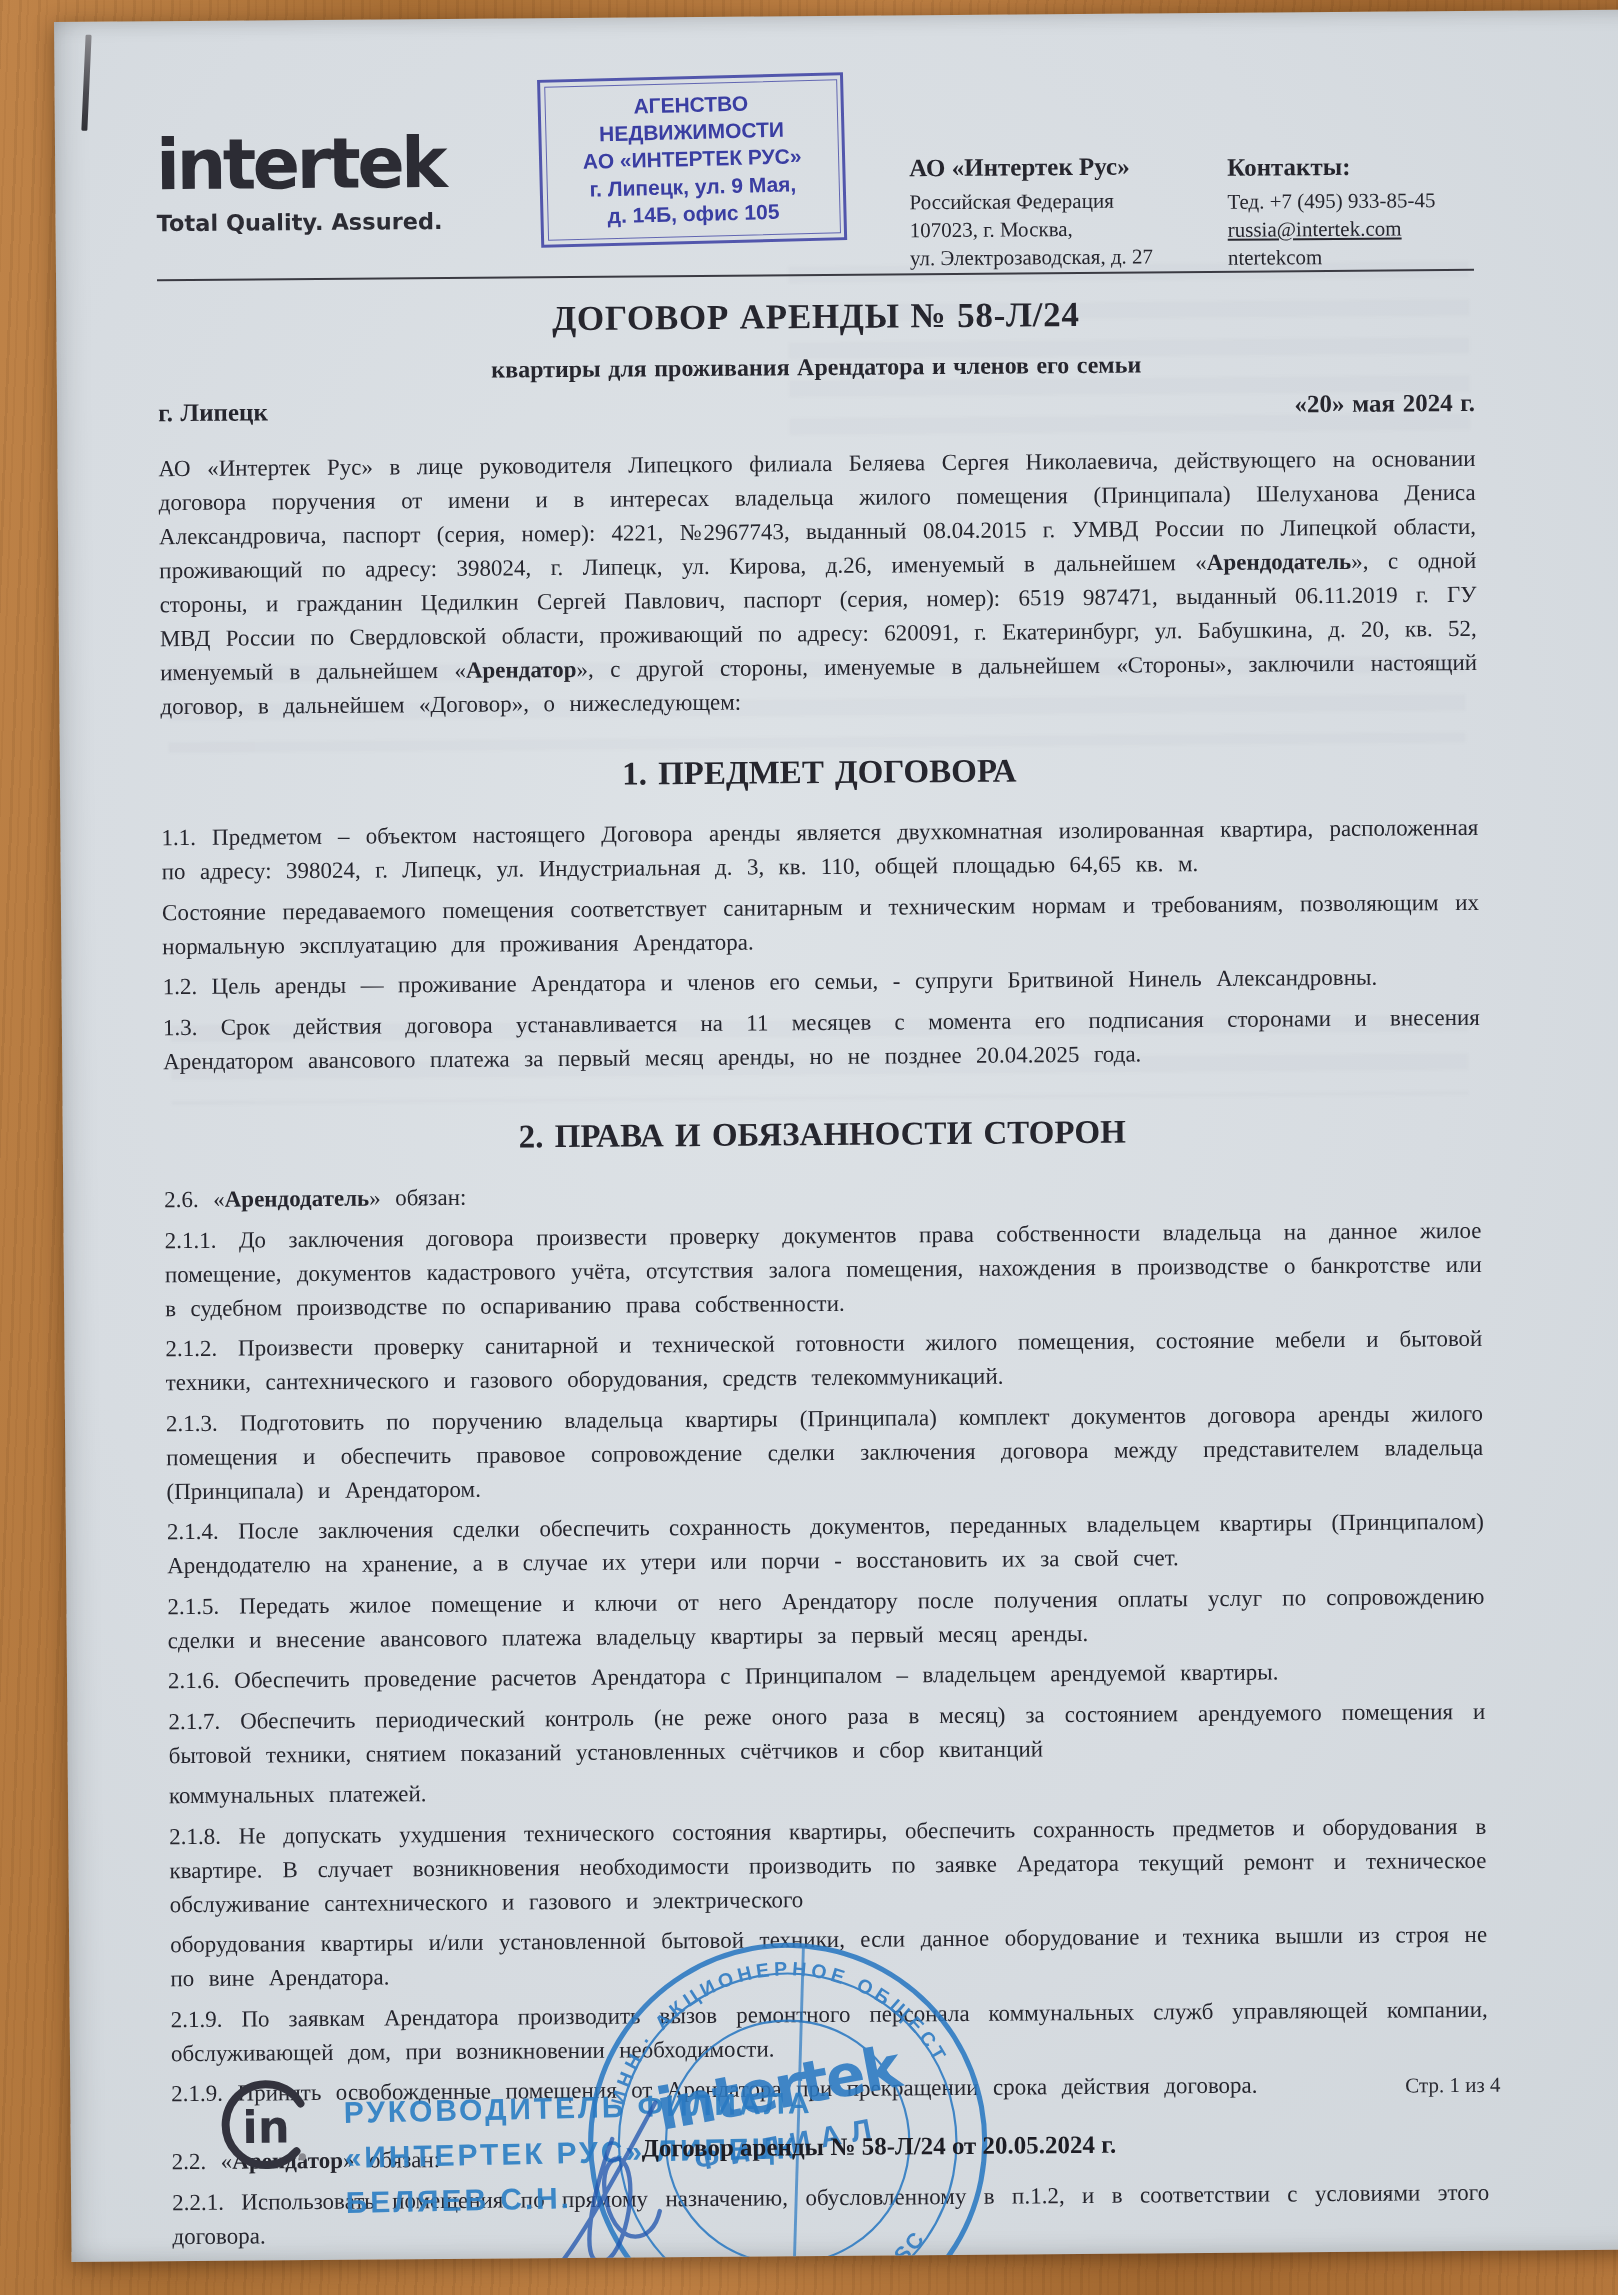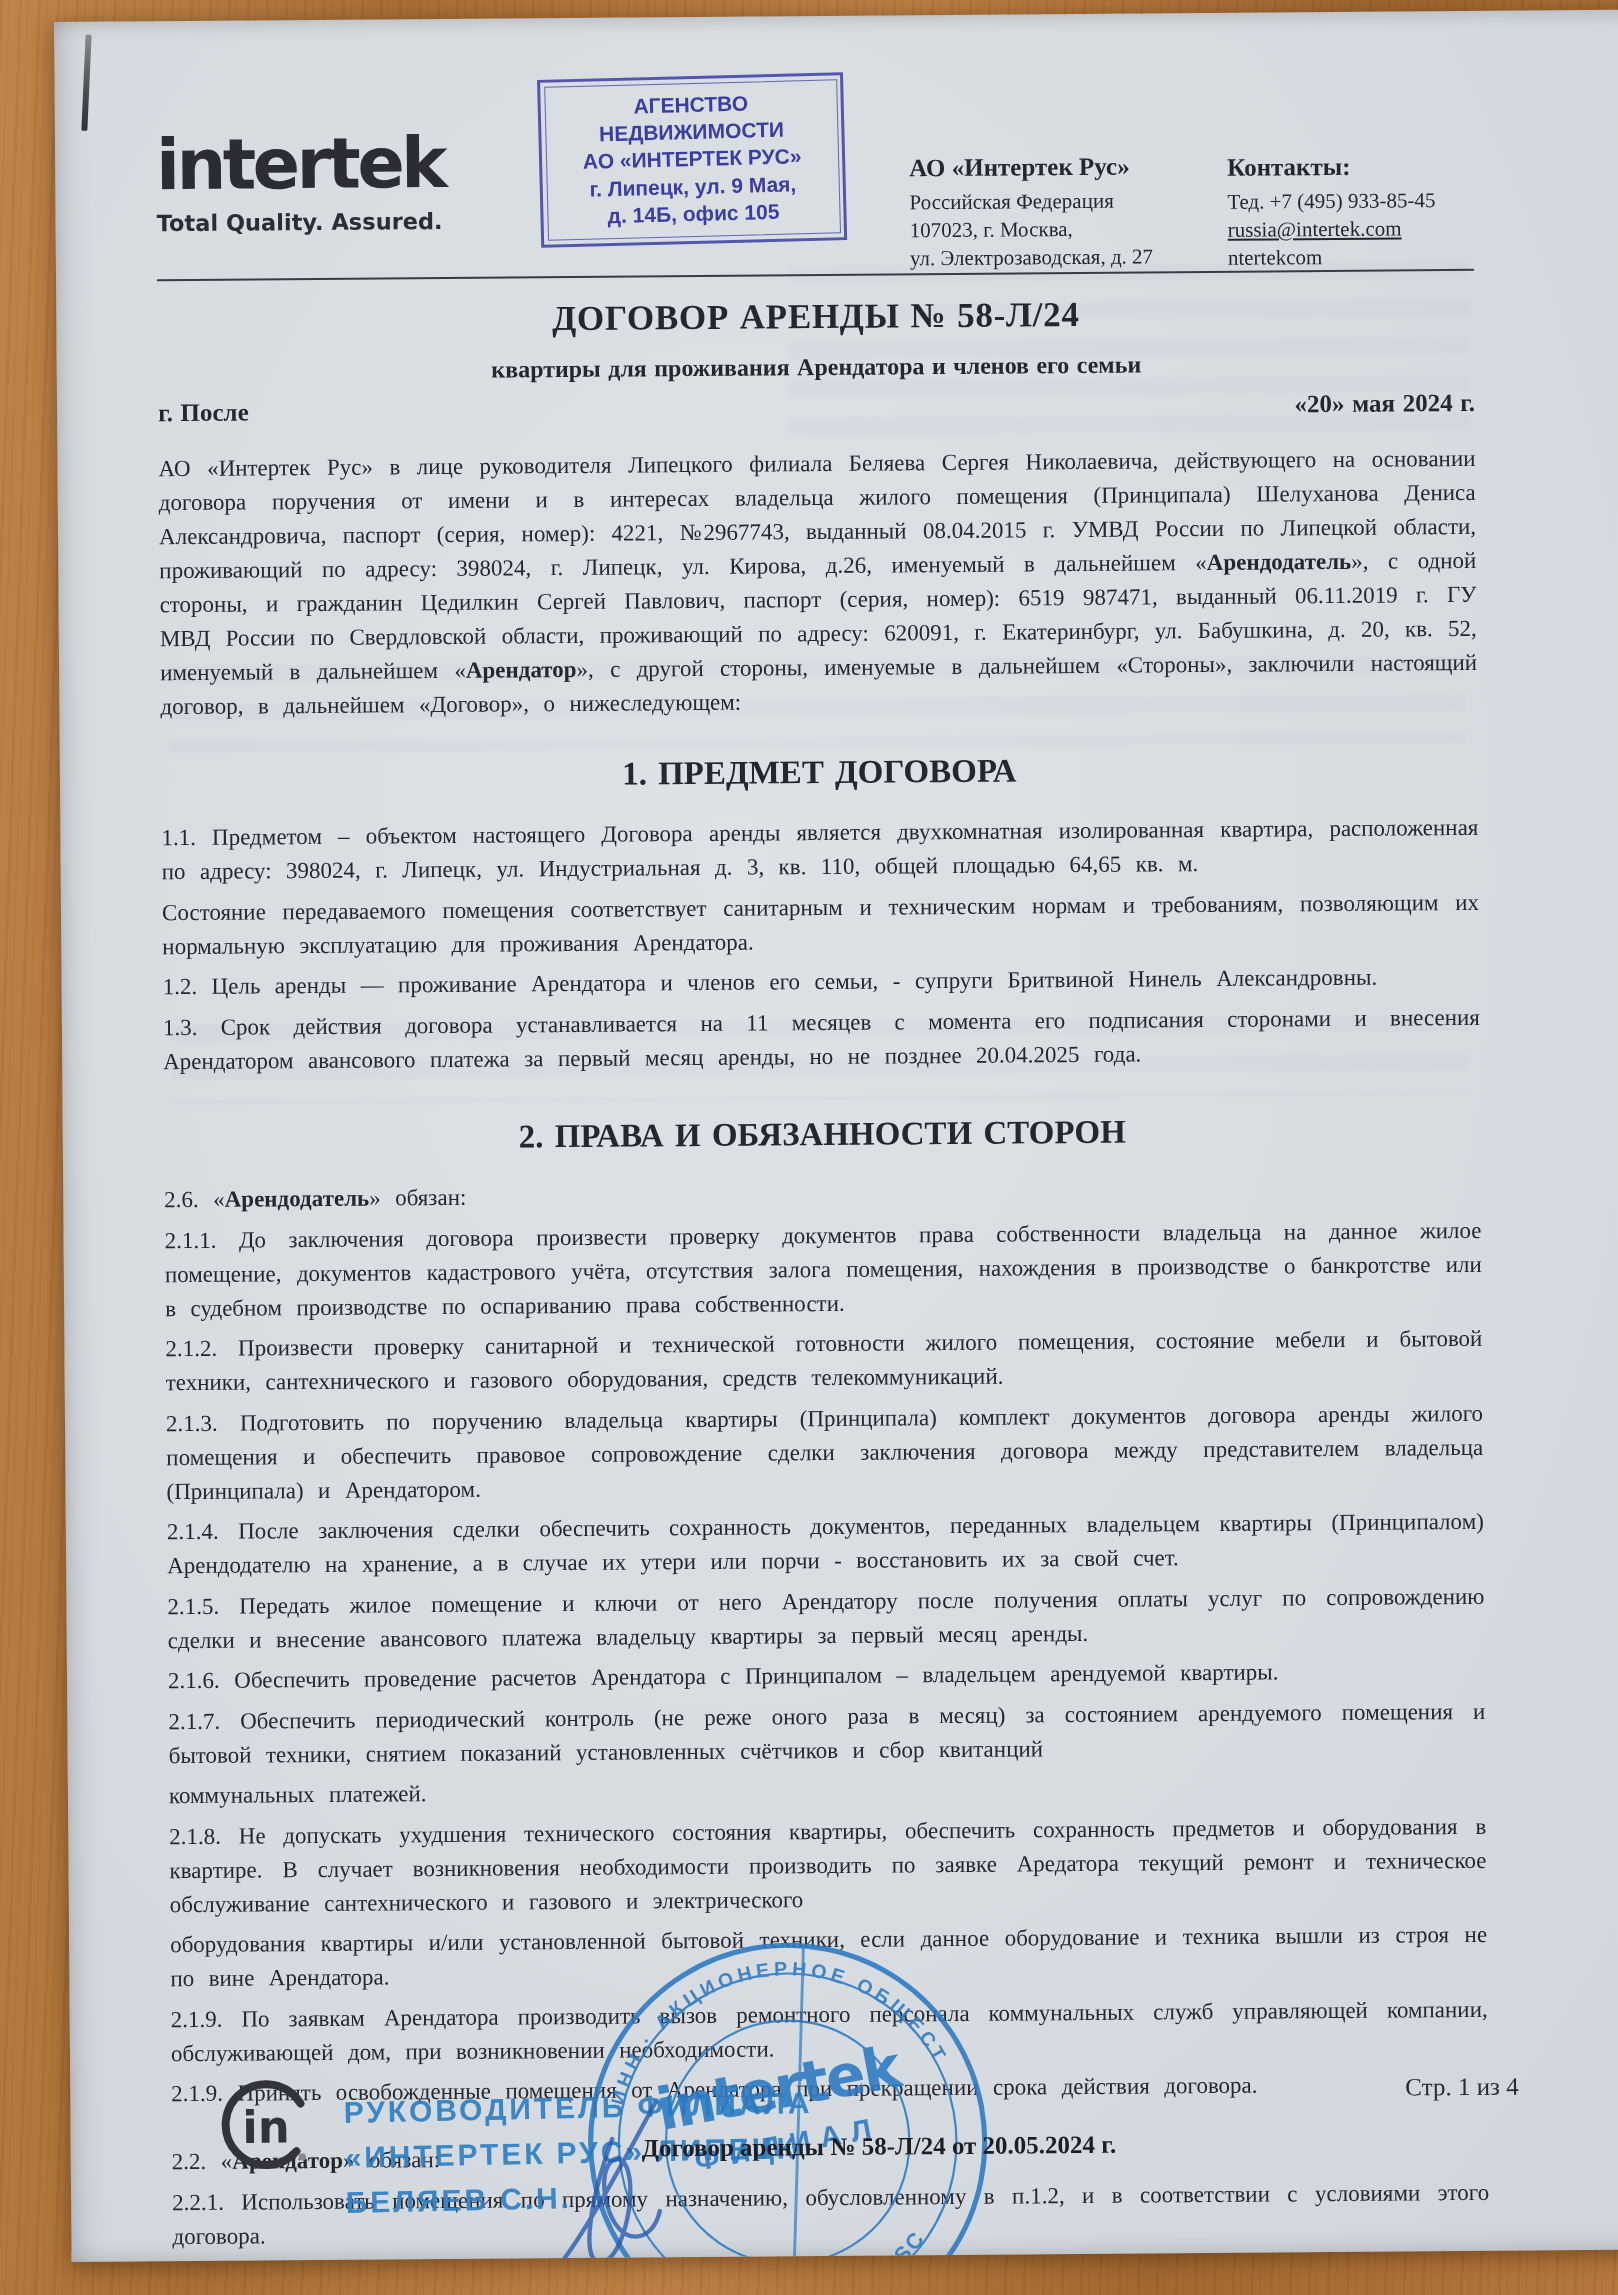--- a/index.html
+++ b/index.html
@@ -77,21 +77,21 @@
   
   .in-logo{position:absolute;left:145px;top:2056px;width:101px;height:101px;}
   .filial-stamp{
     position:absolute;left:274px;top:2067px;transform:rotate(-0.8deg);
     color:#2f80c4;font-family:"Liberation Sans", sans-serif;font-weight:bold;
     font-size:30px;line-height:1.5;letter-spacing:2.9px;opacity:.92;
   }
   .round-stamp{position:absolute;left:491px;top:1900px;opacity:.88;}
   .signature{position:absolute;left:433px;top:2078px;opacity:.9;}
   .doc-ref{position:absolute;left:571px;top:2117px;font-weight:bold;font-size:25px;color:#1d1d24;}
-  .page-num{position:absolute;left:1335px;top:2062px;font-size:25px;color:#2a2a32;}
+  .page-num{position:absolute;left:1335px;top:2062px;font-size:21px;color:#2a2a32;}
 </style>
 </head>
 <body>
 
 <div class="scene">
   <div class="paper">
 
     <div class="staple"></div>
 
     <div class="smudge" style="left:732px;top:250px;width:681px;height:174px;"></div>
@@ -125,21 +125,21 @@
       <div class="email">russia@intertek.com</div>
       <div>ntertekcom</div>
     </div>
 
     <div class="rule"></div>
 
     <div class="content">
       <div class="doc-title">ДОГОВОР АРЕНДЫ № 58-Л/24</div>
       <div class="doc-subtitle">квартиры для проживания Арендатора и членов его семьи</div>
       <div class="city-date">
-        <span>г. После</span>
+        <span>г. Липецк</span>
         <span>«20» мая 2024 г.</span>
       </div>
 
       <p class="preamble"><span>АО «Интертек Рус» в лице руководителя Липецкого филиала Беляева Сергея Николаевича, действующего на основании договора поручения от имени и в интересах владельца жилого помещения (Принципала) Шелуханова Дениса Александровича, паспорт (серия, номер): 4221, №2967743, выданный 08.04.2015 г. УМВД России по Липецкой области, проживающий по адресу: 398024, г. Липецк, ул. Кирова, д.26, именуемый в дальнейшем «</span><b>Арендодатель</b><span>», с одной стороны, и гражданин Цедилкин Сергей Павлович, паспорт (серия, номер): 6519 987471, выданный 06.11.2019 г. ГУ МВД России по Свердловской области, проживающий по адресу: 620091, г. Екатеринбург, ул. Бабушкина, д. 20, кв. 52, именуемый в дальнейшем «</span><b>Арендатор</b><span>», с другой стороны, именуемые в дальнейшем «Стороны», заключили настоящий договор, в дальнейшем «Договор», о нижеследующем:</span></p>
 
       <h2 class="sec">1. ПРЕДМЕТ ДОГОВОРА</h2>
       <p>1.1. Предметом – объектом настоящего Договора аренды является двухкомнатная изолированная квартира, расположенная по адресу: 398024, г. Липецк, ул. Индустриальная д. 3, кв. 110, общей площадью 64,65 кв. м.</p>
       <p>Состояние передаваемого помещения соответствует санитарным и техническим нормам и требованиям, позволяющим их нормальную эксплуатацию для проживания Арендатора.</p>
       <p>1.2. Цель аренды — проживание Арендатора и членов его семьи, - супруги Бритвиной Нинель Александровны.</p>
       <p>1.3. Срок действия договора устанавливается на 11 месяцев с момента его подписания сторонами и внесения Арендатором авансового платежа за первый месяц аренды, но не позднее 20.04.2025 года.</p>

